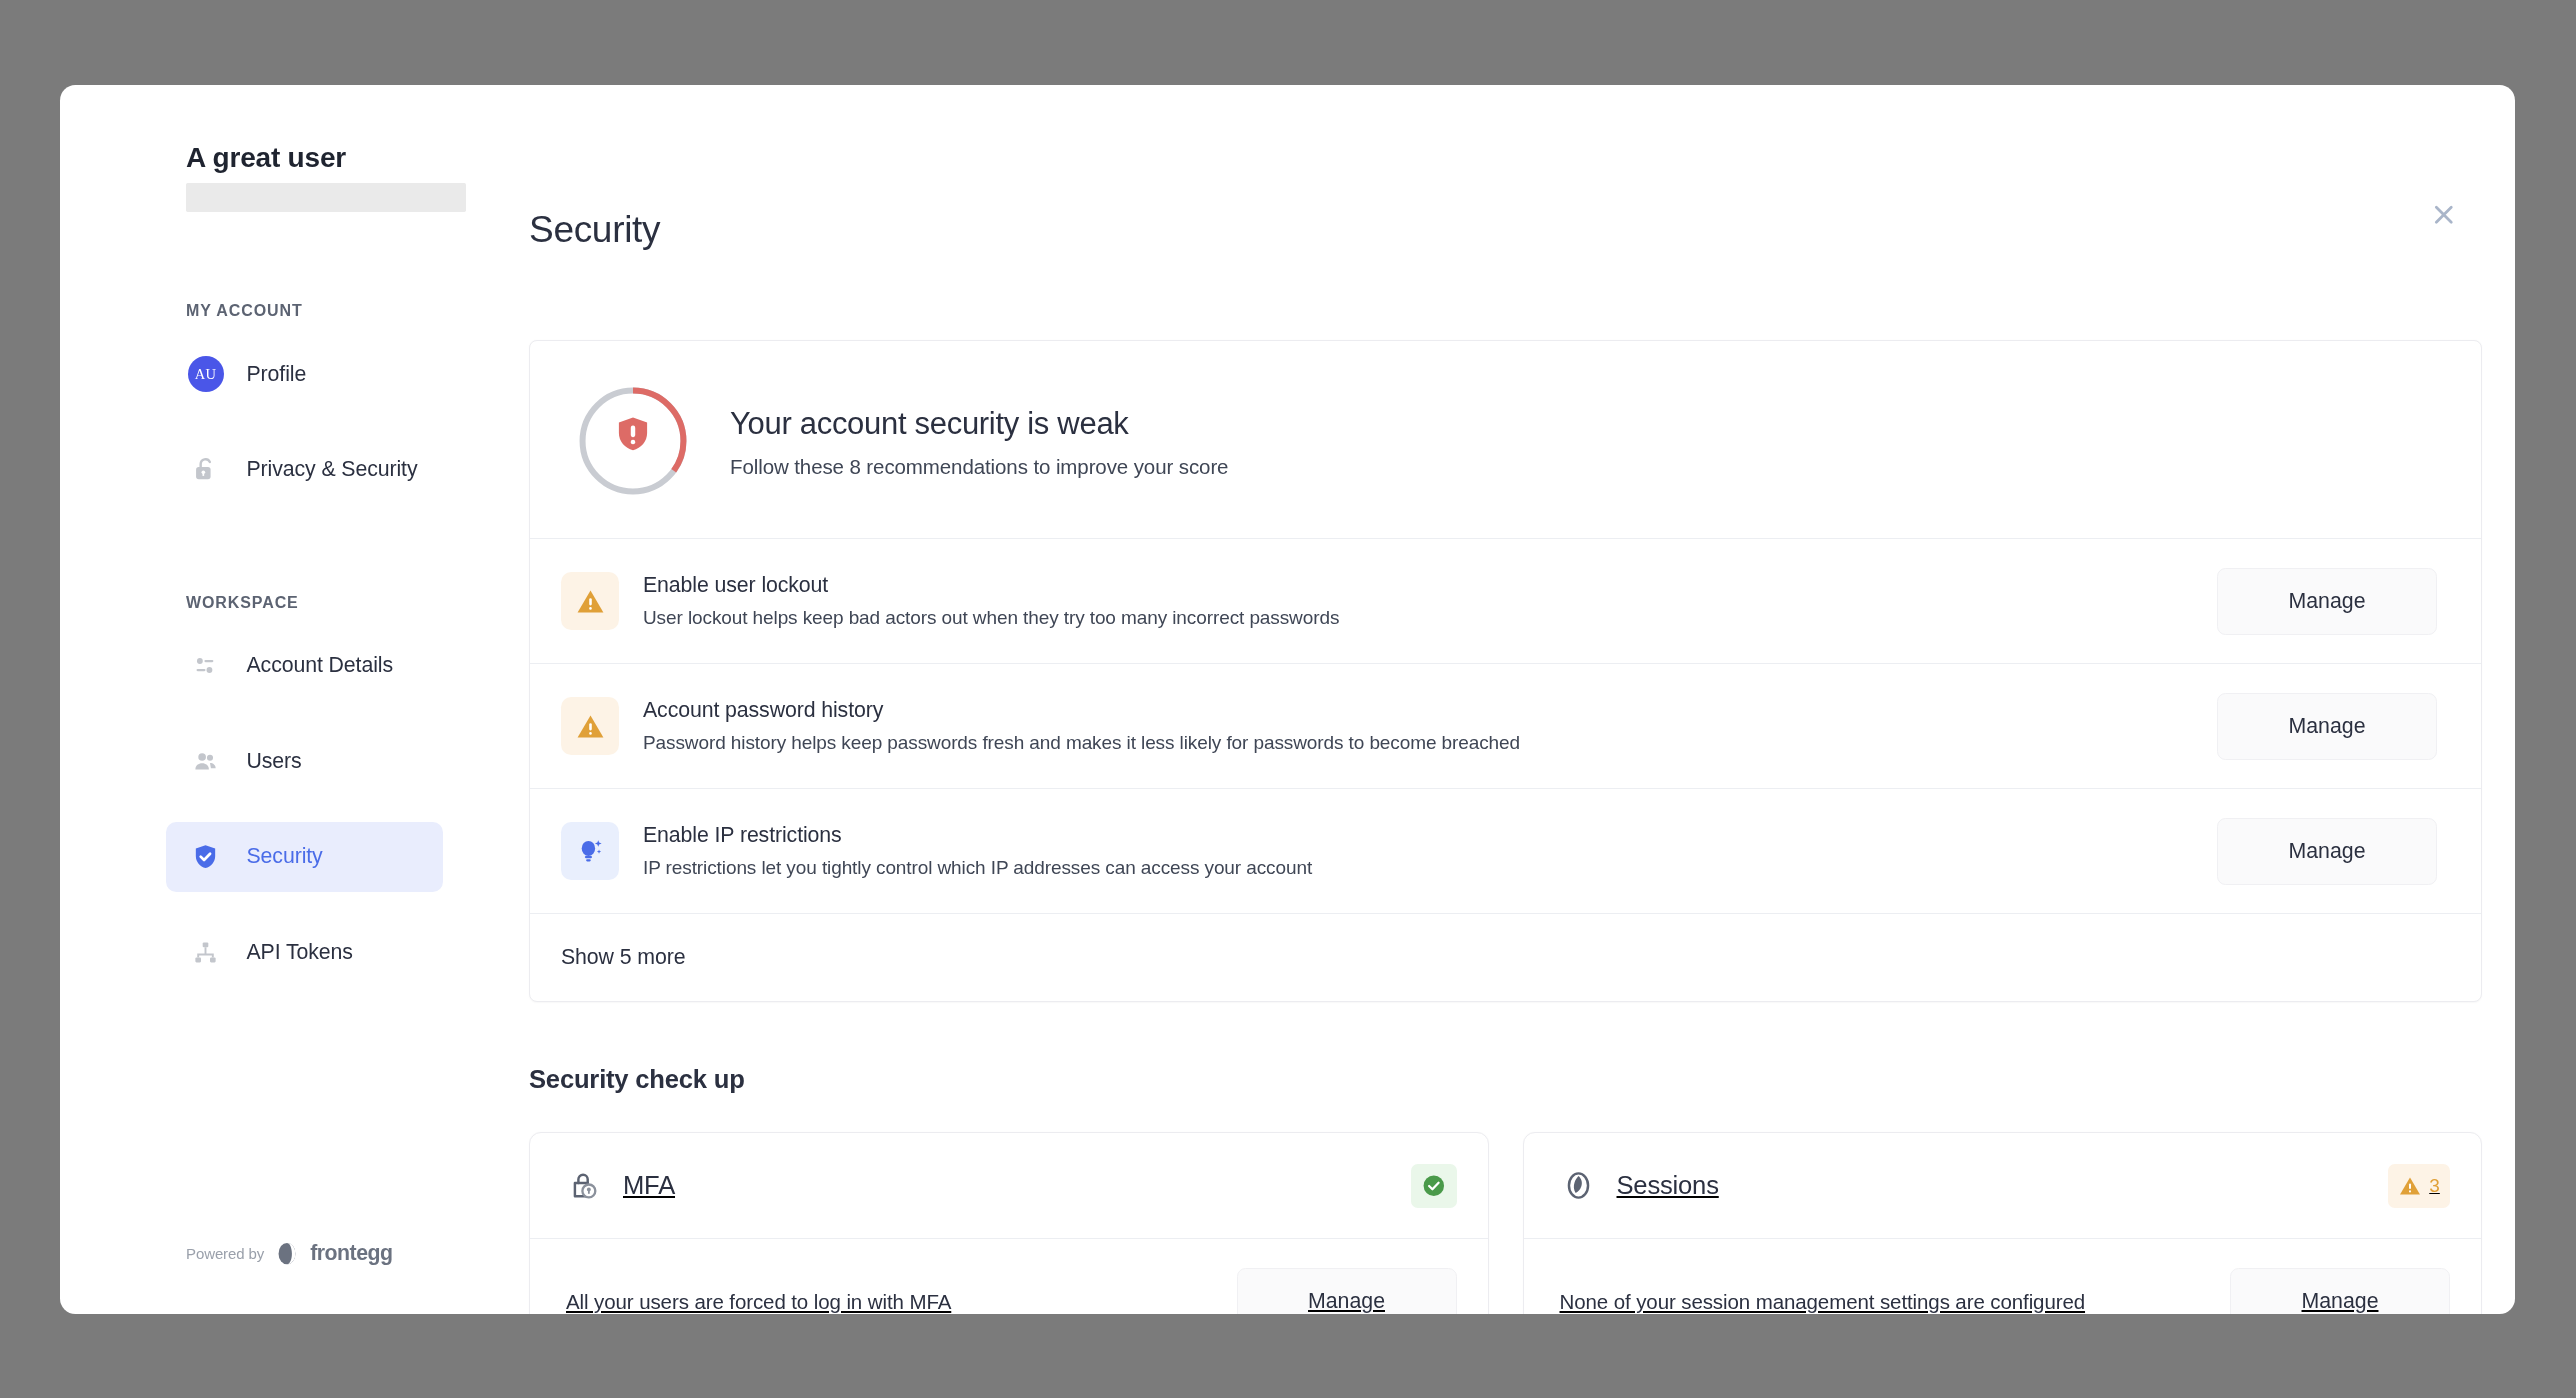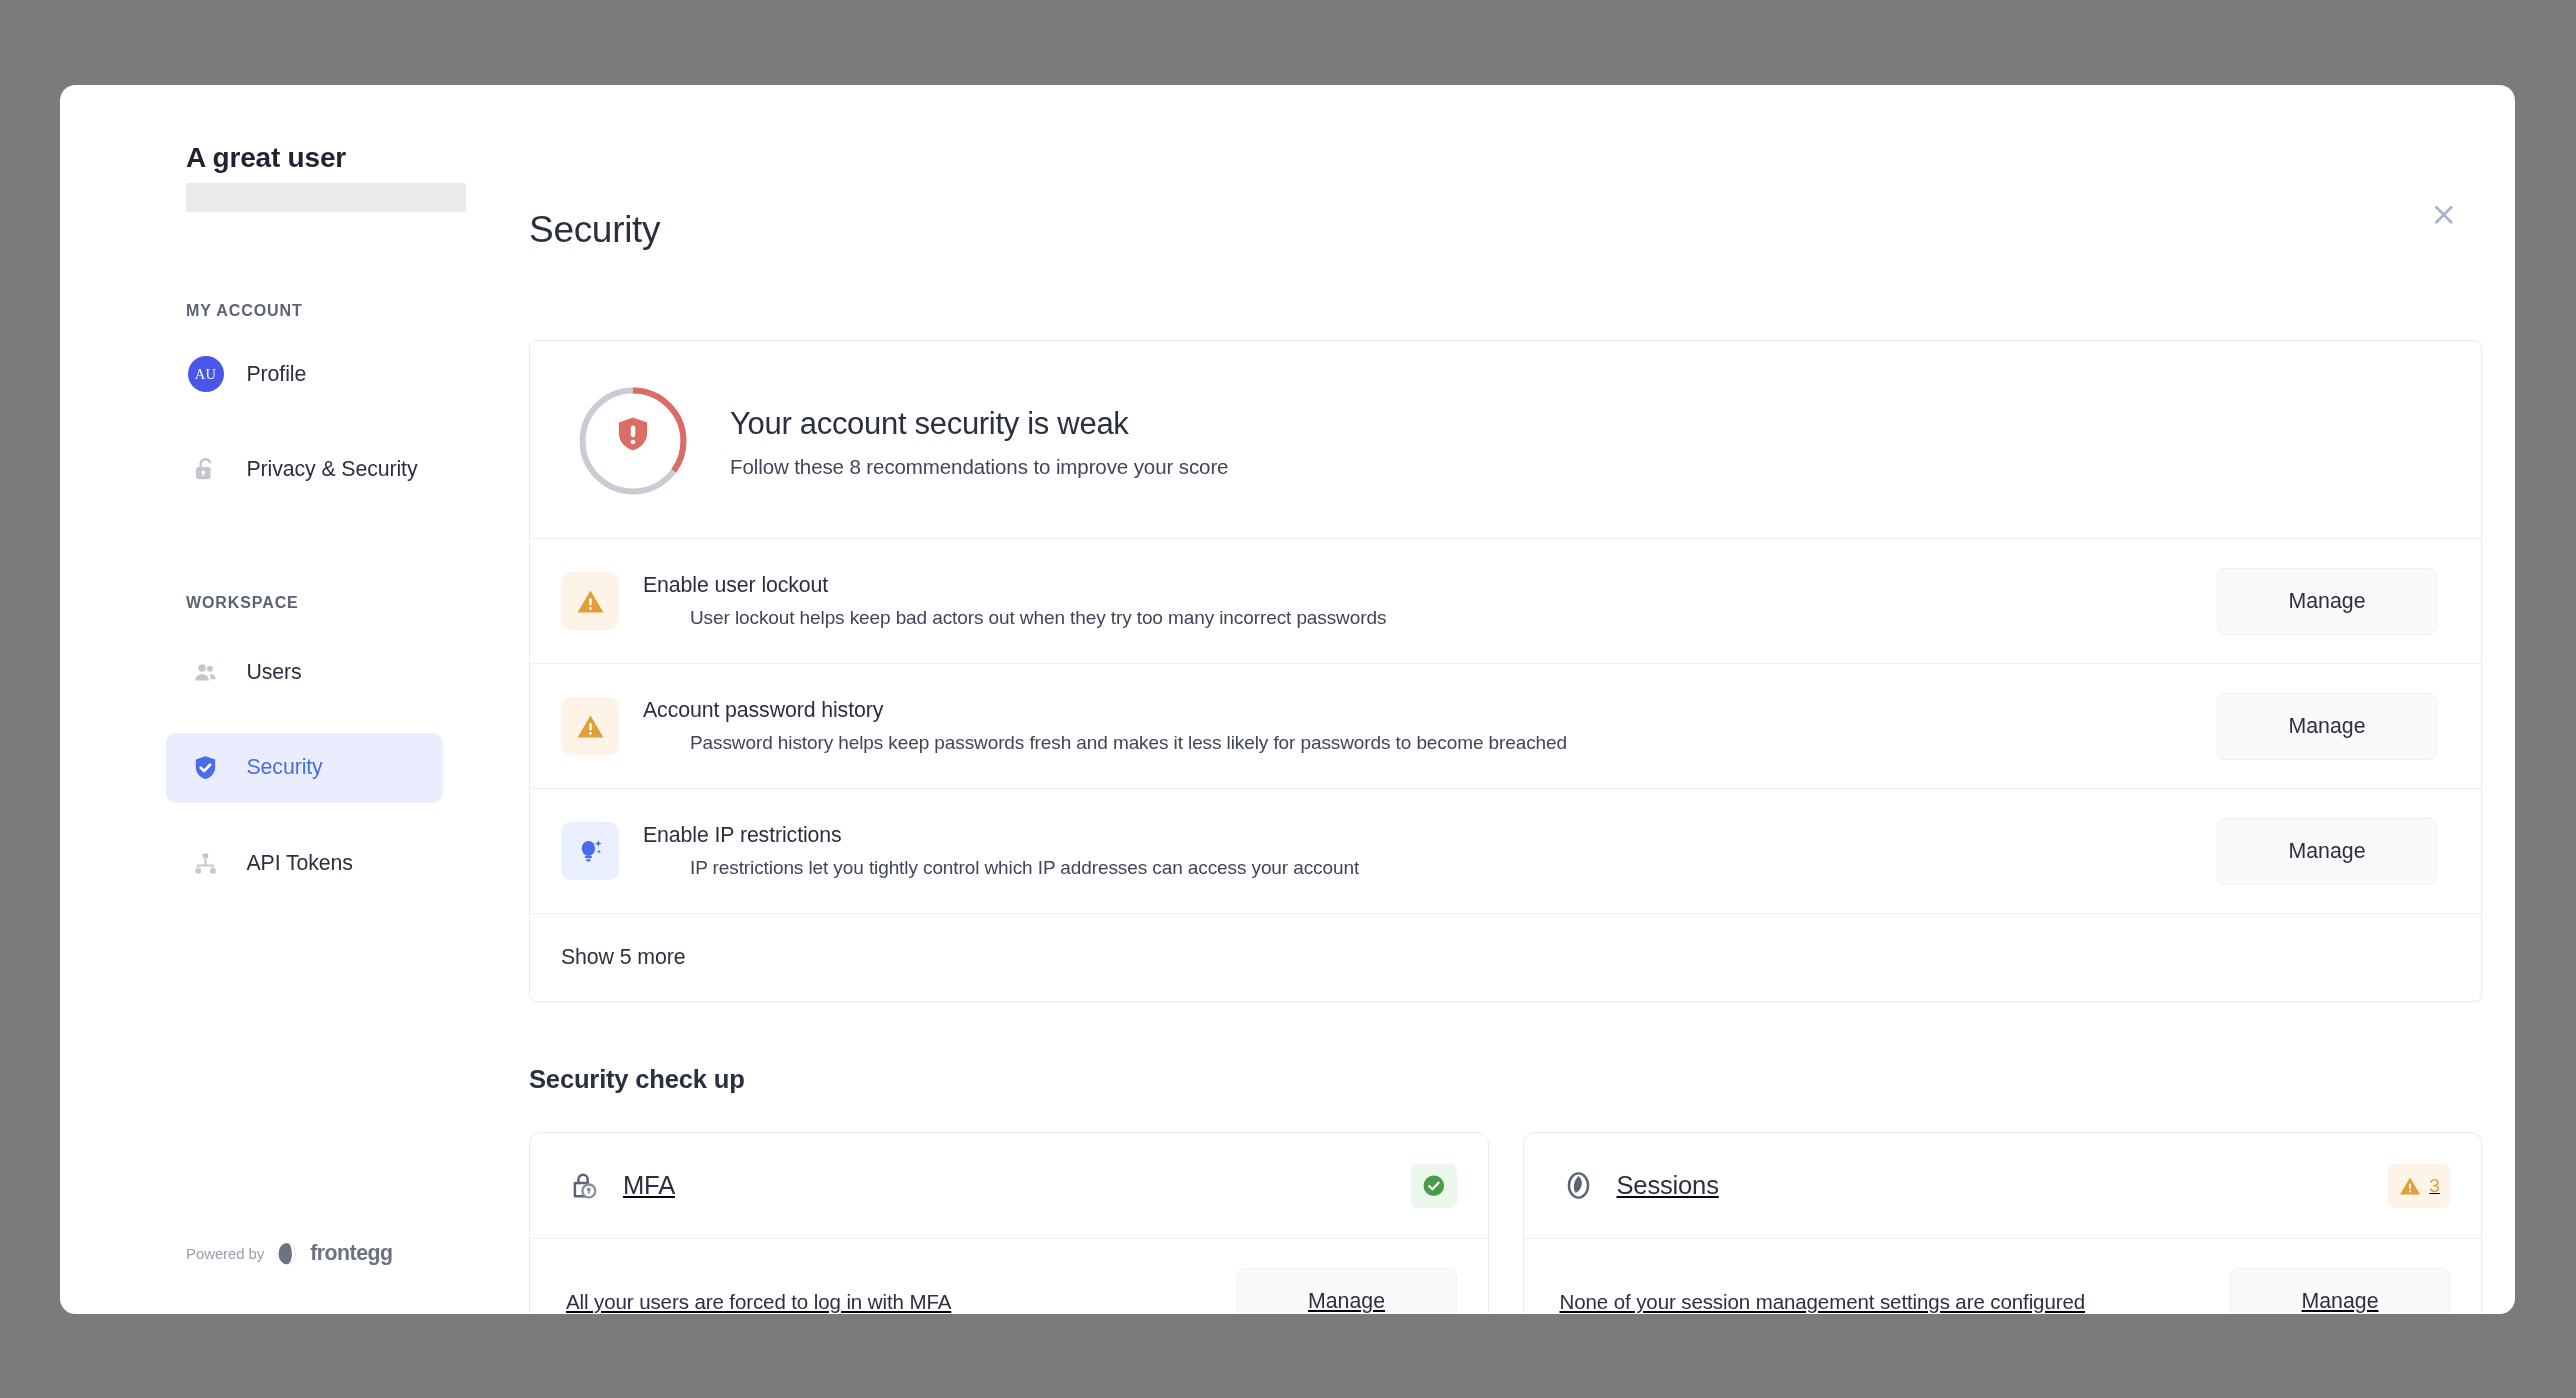--- a/index.html
+++ b/index.html
@@ -220,21 +220,20 @@
     font-size: 21.3px;
     color: #2b3040;
     font-weight: 400;
     letter-spacing: -0.1px;
   }
   .rec-desc {
     margin-top: 8.5px;
     font-size: 19px;
     color: #3f4655;
     letter-spacing: -0.1px;
-    margin-left: 47px;
   }
 
   .manage-btn {
     flex: 0 0 auto;
     min-width: 220px;
     height: 67px;
     background: #fafafb;
     border: 0.9px solid #f0f0f3;
     border-radius: 8.5px;
     font-size: 21.3px;
@@ -367,20 +366,31 @@
           <rect x="4.2" y="10" width="12" height="10" rx="2.2"></rect>
           <circle cx="10.2" cy="14.3" r="1.5" fill="#fff"></circle>
           <rect x="9.5" y="14.3" width="1.4" height="3" fill="#fff"></rect>
         </svg>
       </span>
       <span class="nav-label">Privacy &amp; Security</span>
     </div>
 
     <div class="section-label section-workspace">WORKSPACE</div>
 
+    <div class="nav-item first-my">
+      <span class="nav-icon">
+        <svg width="27" height="27" viewBox="0 0 24 24" fill="#c3c6cc">
+          <circle cx="7" cy="8" r="2.6"></circle>
+            <rect x="11" y="7" width="8" height="2.1" rx="1"></rect>
+          <circle cx="15.5" cy="16" r="2.6"></circle>
+            <rect x="4" y="15" width="8" height="2.1" rx="1"></rect>
+        </svg>
+      </span>
+      <span class="nav-label">Account Details</span>
+    </div>
 
     <div class="nav-item spaced">
       <span class="nav-icon">
         <svg width="27" height="27" viewBox="0 0 24 24" fill="#c3c6cc">
           <circle cx="9" cy="8" r="3.4"></circle>
             <circle cx="16" cy="8.6" r="2.7"></circle>
           <path d="M3 19c0-3.4 2.7-5.4 6-5.4s6 2 6 5.4z"></path>
           <path d="M16 13.4c2.8 0 5 1.8 5 4.6h-4.2z"></path>
         </svg>
       </span>

